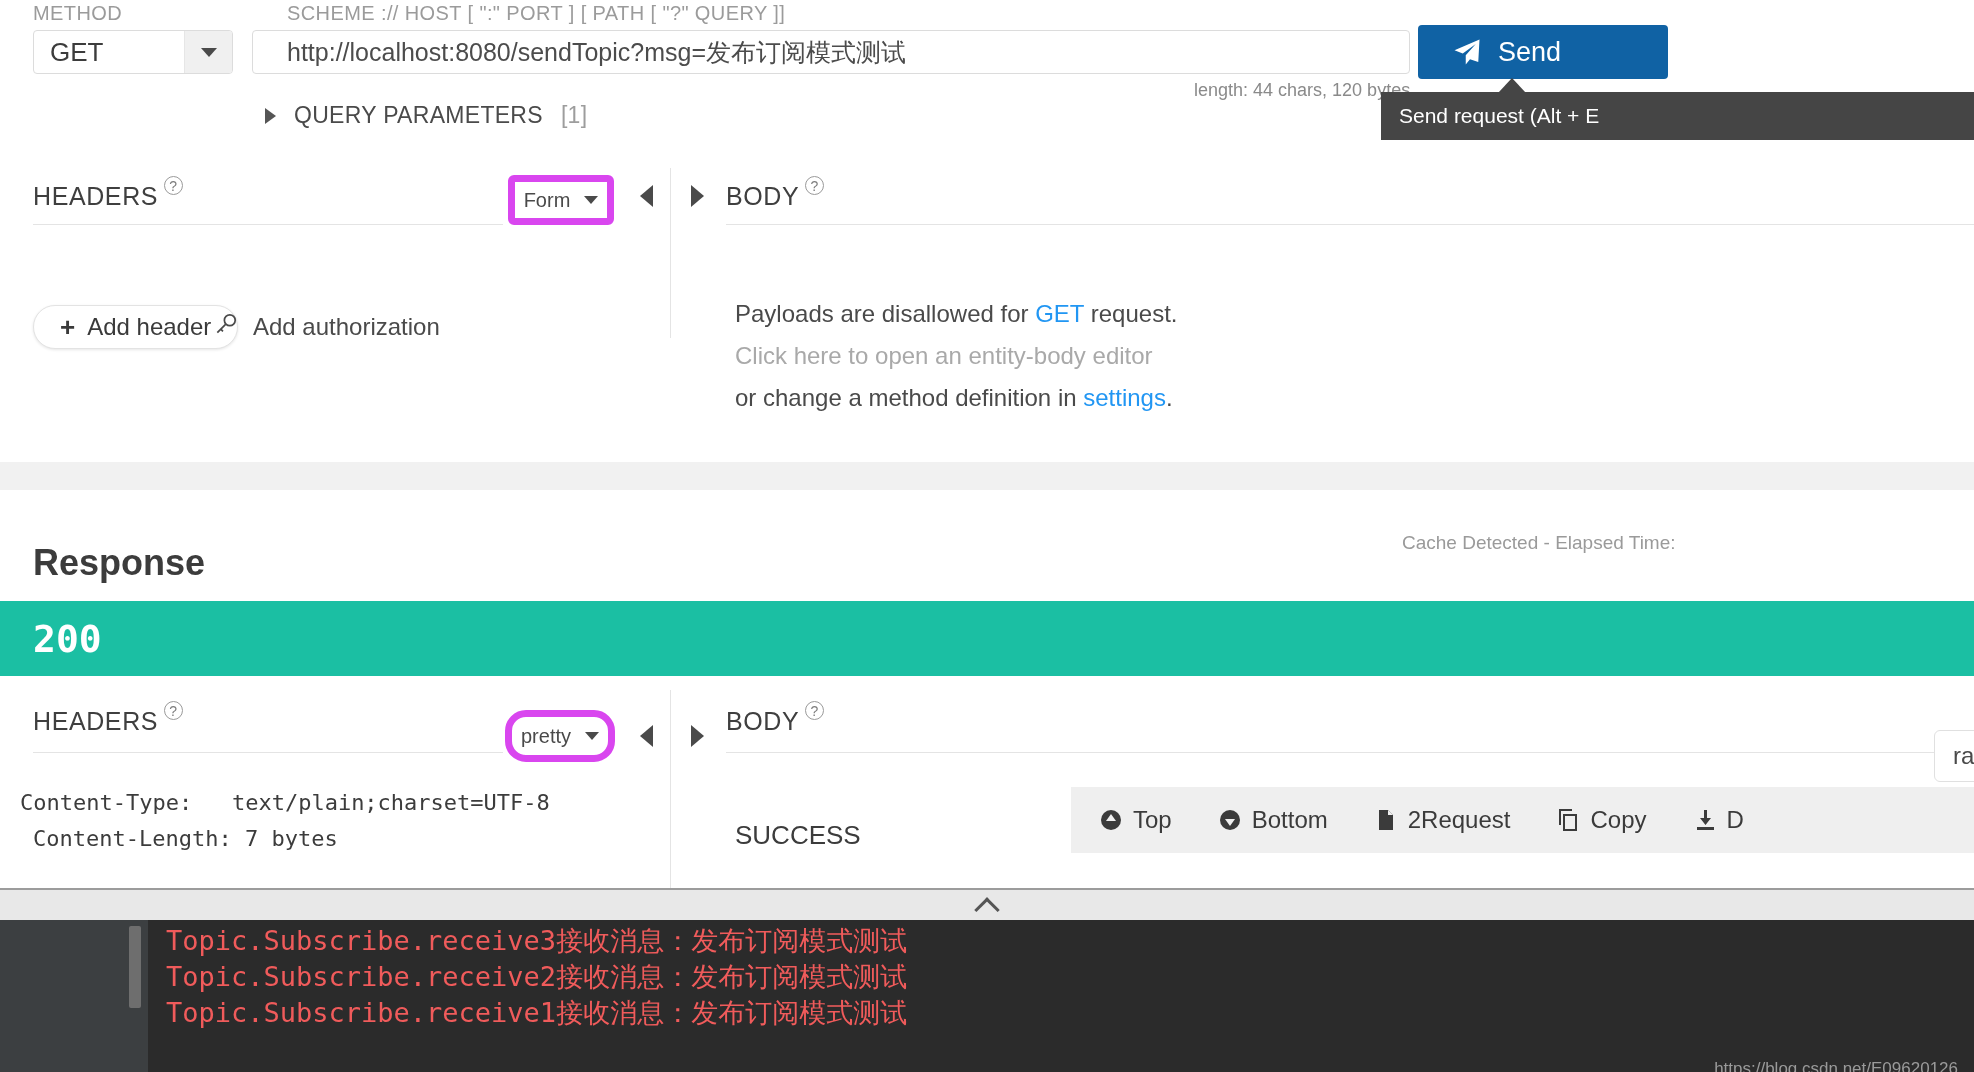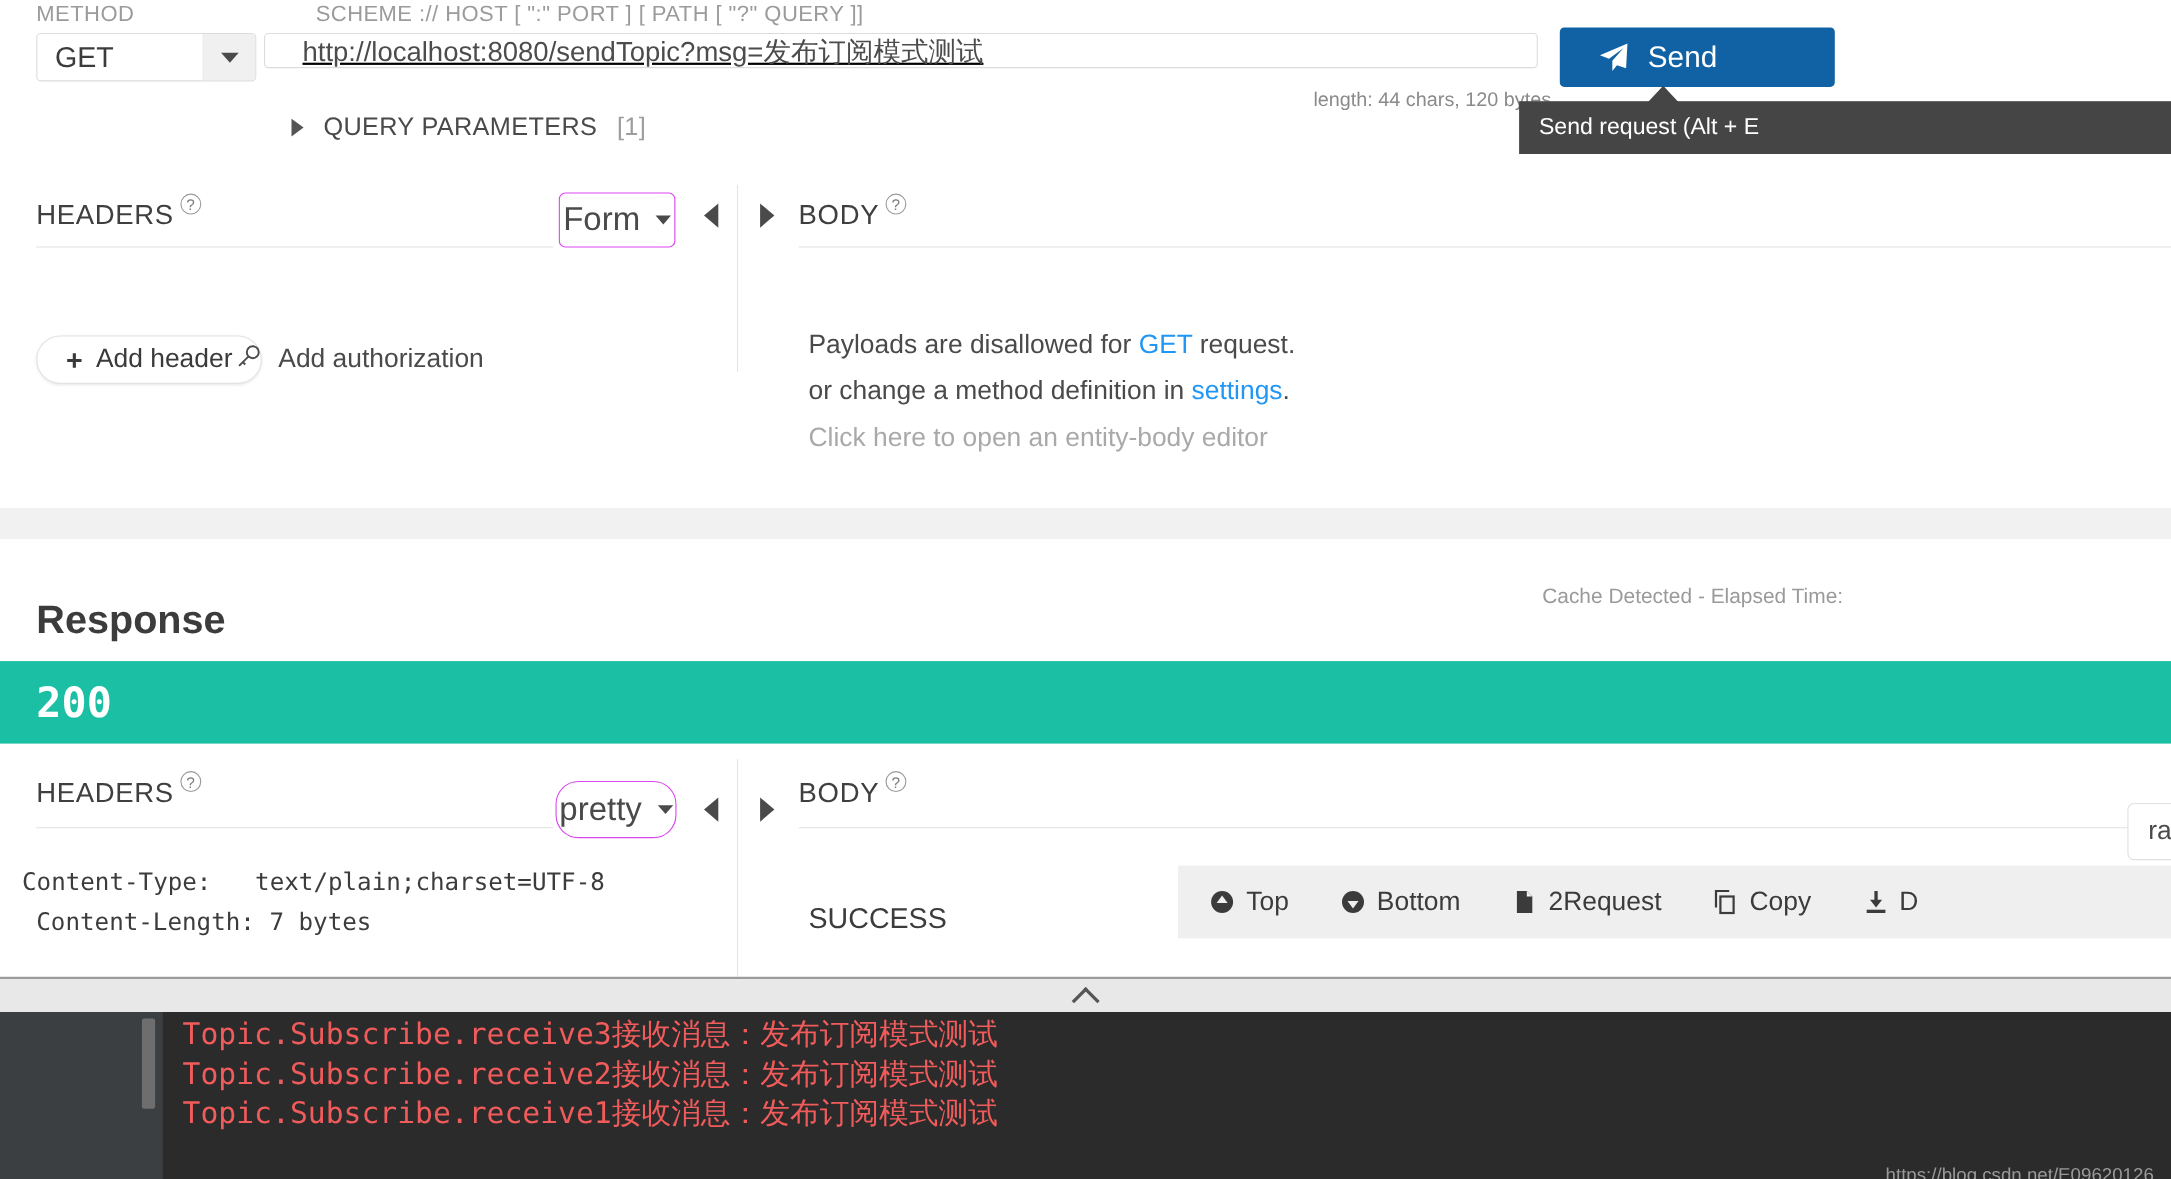--- a/index.html
+++ b/index.html
@@ -47,27 +47,26 @@
     border-radius: 0 3px 3px 0;
   }
   .caret-down {
     width: 0; height: 0;
     border-left: 8px solid transparent;
     border-right: 8px solid transparent;
     border-top: 9px solid #4a4a4a;
   }
 
   .url-box {
-    position: absolute; left: 240px; top: 30px;
-    width: 1158px; height: 32px;
+    position: absolute; left: 252px; top: 30px;
+    width: 1158px; height: 44px;
     border: 1px solid #dcdcdc; border-radius: 4px;
     background: #fff;
     display: flex; align-items: center;
     padding-left: 34px;
-    text-decoration: underline;
   }
   .url-text {
     font-size: 25px; color: #4c4c4c; white-space: nowrap;
   }
 
   .send-button {
     position: absolute; left: 1418px; top: 25px;
     height: 54px; min-width: 250px;
     background: #1062a4; border: none; border-radius: 4px;
     color: #fff;
@@ -126,24 +125,24 @@
     border: 1px solid #9a9a9a; border-radius: 50%;
     font-size: 14px; color: #7d7d7d;
     position: relative; top: -6px;
   }
   .sec-rule {
     position: absolute; height: 1px; background: #e4e4e4;
   }
 
   .select-pill {
     position: absolute;
-    border: 1px solid #d946ef; border-radius: 6px;
+    border: 7px solid #d946ef; border-radius: 6px;
     background: #fff;
     display: flex; align-items: center; justify-content: center; gap: 14px;
-    font-size: 30px; color: #4a4a4a;
+    font-size: 20px; color: #4a4a4a;
     cursor: pointer;
   }
   .sm-caret {
     width: 0; height: 0;
     border-left: 7px solid transparent;
     border-right: 7px solid transparent;
     border-top: 8px solid #4a4a4a;
   }
 
   .arrow-btn {
@@ -380,24 +379,24 @@
           <path d="M7.2 16.8l2 2"></path>
         </svg>
       </span>
       <span>Add authorization</span>
     </div>
 
     <div class="body-lines">
       <div class="body-line">
         <span>Payloads are disallowed for </span><span class="lnk">GET</span><span> request.</span>
       </div>
+      <div class="body-line muted">Click here to open an entity-body editor</div>
       <div class="body-line">
         <span>or change a method definition in </span><span class="lnk">settings</span><span>.</span>
       </div>
-      <div class="body-line muted">Click here to open an entity-body editor</div>
     </div>
   </div>
 
   <div class="gap-strip"></div>
 
   <div class="response-panel"></div>
 
   <div class="response-title">Response</div>
   <div class="cache-note">Cache Detected - Elapsed Time:</div>
 

